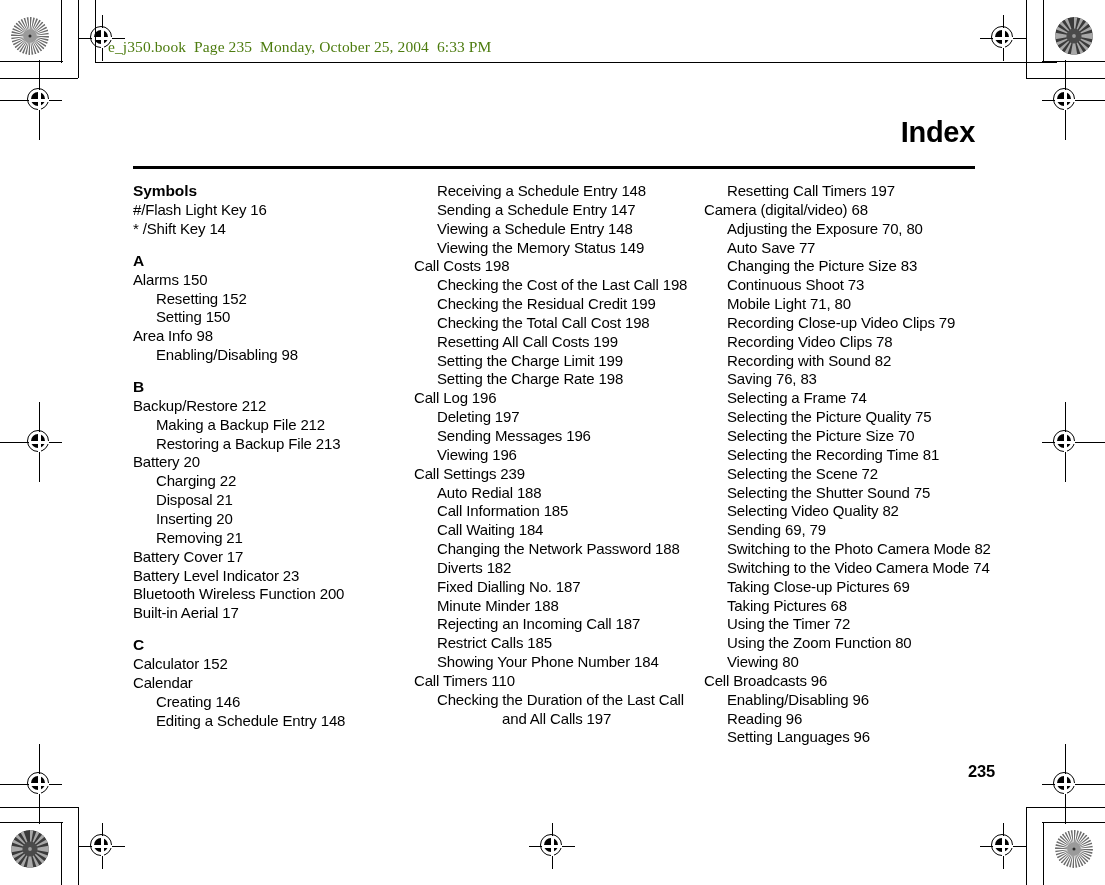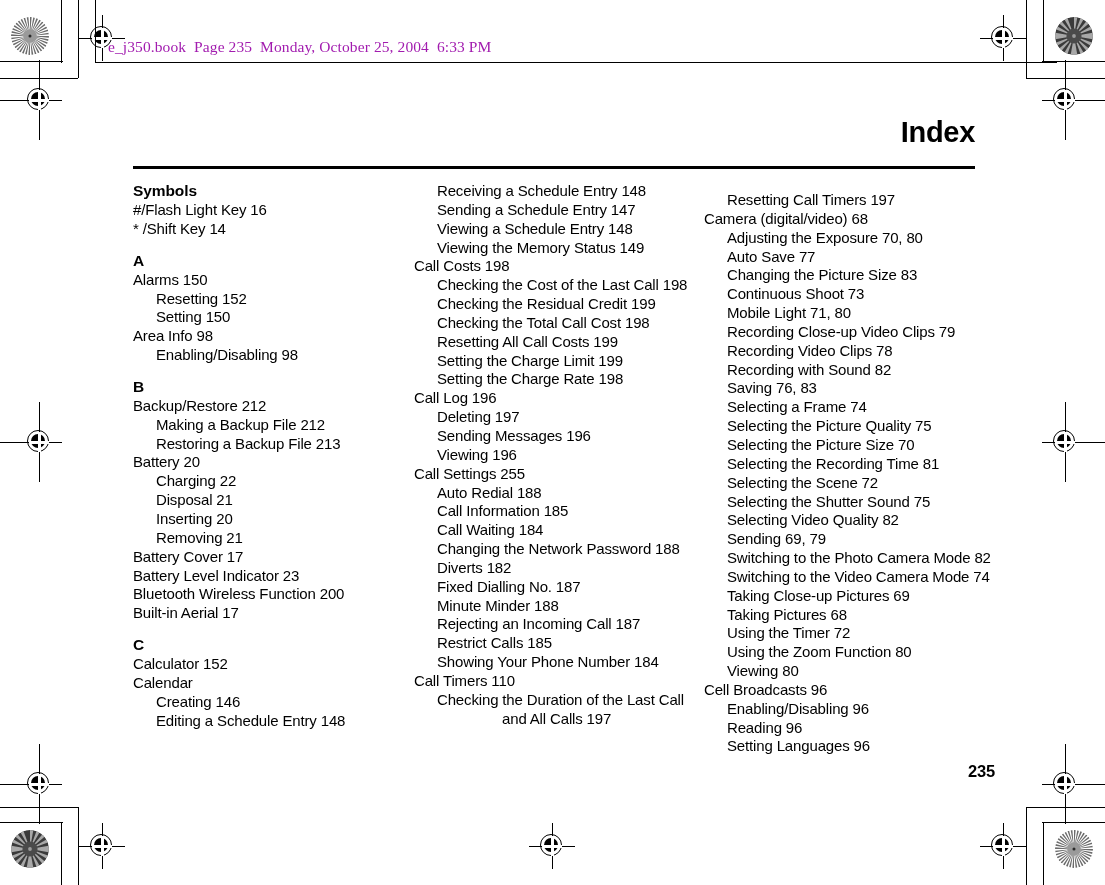--- a/index.html
+++ b/index.html
@@ -72,21 +72,21 @@
   .startarget svg { display: block; }
 
   
   .bookline-head {
     position: absolute;
     left: 108px; top: 38px;
     font-family: "Liberation Serif", serif;
     font-size: 15.5px;
     letter-spacing: 0.1px;
     white-space: pre;
-    color: #a21caf;
+    color: #4d7c0f;
   }
   .bookline-rule {
     position: absolute;
     left: 95px; top: 62px;
     width: 962px; height: 1.4px;
     background: #000;
   }
   .bookline-rule2 {
     position: absolute;
     left: 95px; top: 0px;
@@ -118,21 +118,21 @@
 
   .columns {
     position: absolute;
     left: 133px; top: 182px;
     width: 845px;
     display: flex;
     gap: 0px;
   }
   .col { width: 281px; }
   .col:nth-child(2) { width: 290px; }
-  .col:nth-child(3) { width: 274px; margin-top: 9px; }
+  .col:nth-child(3) { width: 274px; }
 
   .sec-head {
     font-size: 15.5px;
     font-weight: bold;
     letter-spacing: -0.1px;
     margin-top: 13px;
     margin-bottom: 1px;
     line-height: 18px;
   }
   .col .sec-head.first { margin-top: 0; }
@@ -465,21 +465,21 @@
       <div class="ent lvl2">Checking the Cost of the Last Call 198</div>
       <div class="ent lvl2">Checking the Residual Credit 199</div>
       <div class="ent lvl2">Checking the Total Call Cost 198</div>
       <div class="ent lvl2">Resetting All Call Costs 199</div>
       <div class="ent lvl2">Setting the Charge Limit 199</div>
       <div class="ent lvl2">Setting the Charge Rate 198</div>
       <div class="ent lvl1">Call Log 196</div>
       <div class="ent lvl2">Deleting 197</div>
       <div class="ent lvl2">Sending Messages 196</div>
       <div class="ent lvl2">Viewing 196</div>
-      <div class="ent lvl1">Call Settings 255</div>
+      <div class="ent lvl1">Call Settings 239</div>
       <div class="ent lvl2">Auto Redial 188</div>
       <div class="ent lvl2">Call Information 185</div>
       <div class="ent lvl2">Call Waiting 184</div>
       <div class="ent lvl2">Changing the Network Password 188</div>
       <div class="ent lvl2">Diverts 182</div>
       <div class="ent lvl2">Fixed Dialling No. 187</div>
       <div class="ent lvl2">Minute Minder 188</div>
       <div class="ent lvl2">Rejecting an Incoming Call 187</div>
       <div class="ent lvl2">Restrict Calls 185</div>
       <div class="ent lvl2">Showing Your Phone Number 184</div>

